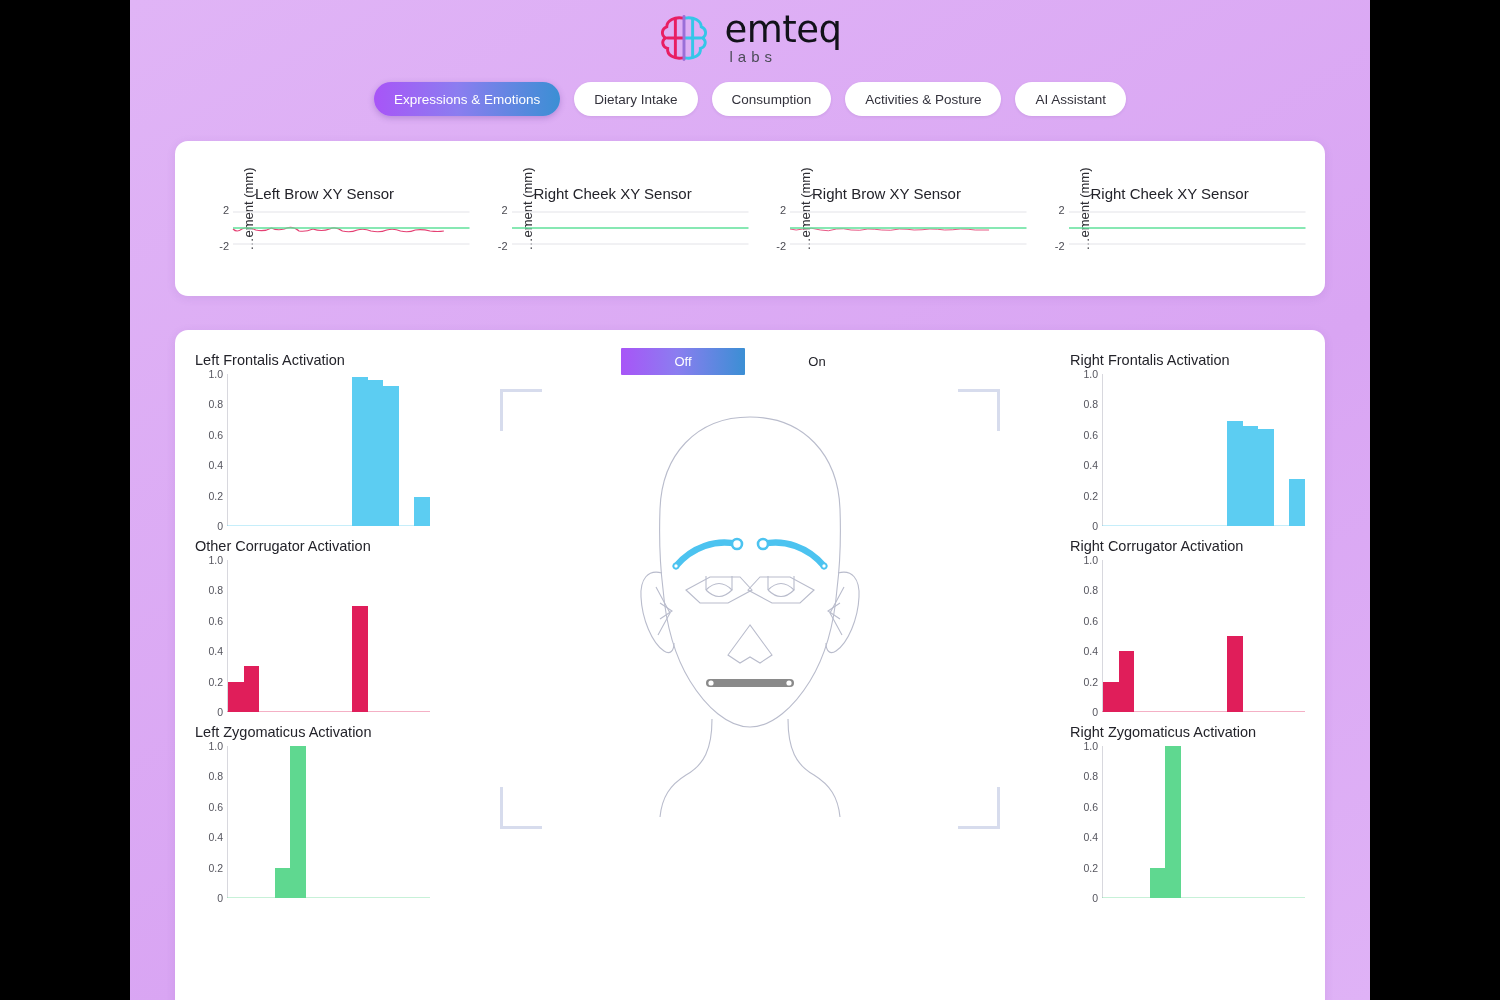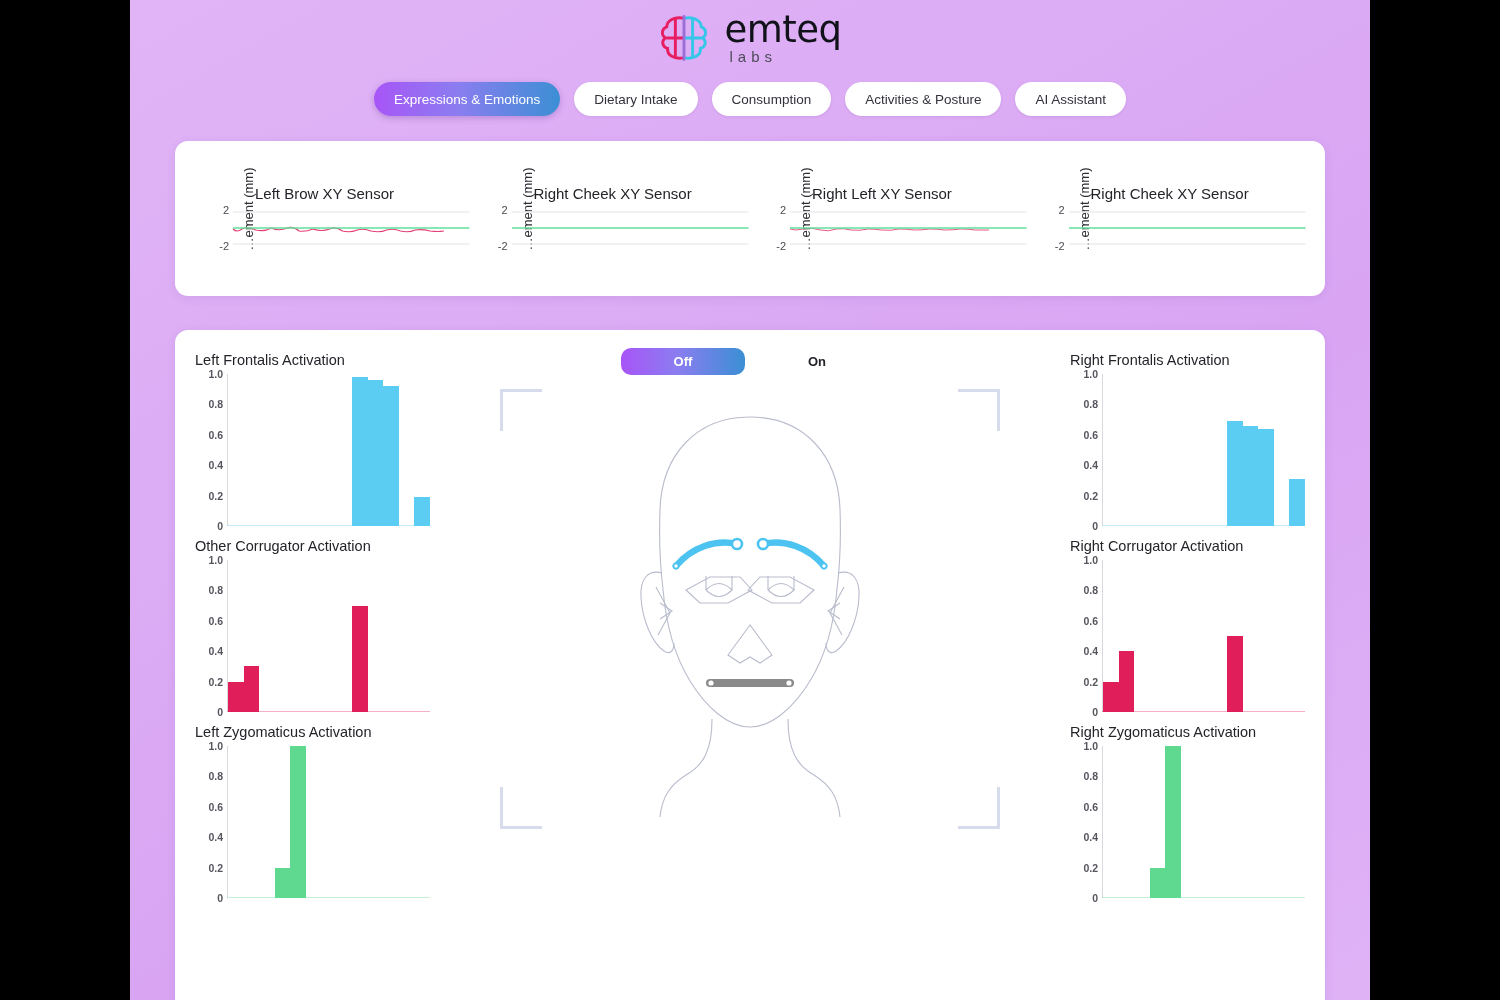--- a/index.html
+++ b/index.html
@@ -73,40 +73,40 @@
   .legend .sw { width: 11px; height: 11px; border-radius: 2px; }
 
   
   .side { position: absolute; top: 22px; width: 235px; }
   .side.left  { left: 20px; }
   .side.right { right: 20px; }
   .act { margin-bottom: 12px; }
   .act .atitle { font-size: 14.5px; color: #23232a; margin-bottom: 6px;
                  white-space: nowrap; }
   .act.r .atitle { text-align: left; }
-  .actchart { position: relative; height: 152px; padding-left: 32px; font-weight: bold; }
+  .actchart { position: relative; height: 152px; padding-left: 32px; }
   .actchart .axis { position: absolute; left: 32px; right: 0; top: 0; bottom: 0;
                     border-left: 1.2px solid #d8d8de; }
   .actchart .ylbl { position: absolute; left: 0; width: 28px; text-align: right;
                     font-size: 10.5px; color: #55555e; transform: translateY(-50%); }
   .actchart .baseline { position: absolute; left: 32px; right: 0; bottom: 0;
                         height: 1.2px; }
   .bars { position: absolute; left: 33px; right: 0; top: 0; bottom: 0;
           display: flex; align-items: flex-end; }
   .bars .bar { flex: 0 0 auto; }
 
   
   .center { position: absolute; left: 50%; transform: translateX(-50%);
             top: 18px; width: 560px; text-align: center; }
   .center .ptitle { font-size: 19px; color: #23232a; margin-bottom: 14px; }
   .toggle-row { display: flex; justify-content: center; align-items: center; gap: 10px; }
-  .tgl { border: none; outline: none; border-radius: 10px; height: 27px;
+  .tgl { border: none; outline: none; border-radius: 1px; height: 27px;
          width: 124px; font-size: 13px; cursor: pointer;
          background: transparent; color: #23232a;
-         font-family: "Liberation Sans", sans-serif; font-weight: bold; }
+         font-family: "Liberation Sans", sans-serif; }
   .tgl.on { background: linear-gradient(90deg,#a855f7 0%, #8b7df0 45%, #3b8fd4 100%);
             color: #fff; }
   .face-wrap { position: relative; width: 520px; height: 440px;
                margin: 14px auto 0 auto; }
   .bracket { position: absolute; width: 42px; height: 42px; }
   .bracket i { position: absolute; background: #d7dced; }
   .bk-h { height: 3px; width: 42px; }
   .bk-v { width: 3px; height: 42px; }
   .b-tl { left: 10px;  top: 0; }
   .b-tr { right: 10px; top: 0; }
@@ -181,21 +181,21 @@
           <svg viewBox="0 0 240 34" preserveAspectRatio="none">
             <line x1="0" y1="1" x2="240" y2="1" stroke="#e3e3e8" stroke-width="1"></line>
             <line x1="0" y1="33" x2="240" y2="33" stroke="#e3e3e8" stroke-width="1"></line>
             <path d="M0 17 L240 17" fill="none" stroke="#5fe09a" stroke-width="1.3"></path>
           </svg>
         </div>
       </div>
 
       <div class="sensor">
         <div class="ylab">…ement (mm)</div>
-        <div class="stitle">Right Left XY Sensor</div>
+        <div class="stitle">Right Brow XY Sensor</div>
         <div class="plot">
           <span class="tick t-top">2</span>
           <span class="tick t-bot">-2</span>
           <svg viewBox="0 0 240 34" preserveAspectRatio="none">
             <line x1="0" y1="1" x2="240" y2="1" stroke="#e3e3e8" stroke-width="1"></line>
             <line x1="0" y1="33" x2="240" y2="33" stroke="#e3e3e8" stroke-width="1"></line>
             <path d="M0 18 q6 2 13 0 q9 -2 18 1 q8 2 16 -1 q7 -1 15 1 q9 1 17 -1
                      q7 0 14 1 q9 1 18 -1 q8 0 15 1 q8 0 16 -1 q8 0 15 1 q8 0 16 -1
                      q8 0 15 1 q7 0 14 0" fill="none" stroke="#e01e5a" stroke-width="1" opacity=".75"></path>
             <path d="M0 17 L240 17" fill="none" stroke="#5fe09a" stroke-width="1.3"></path>

